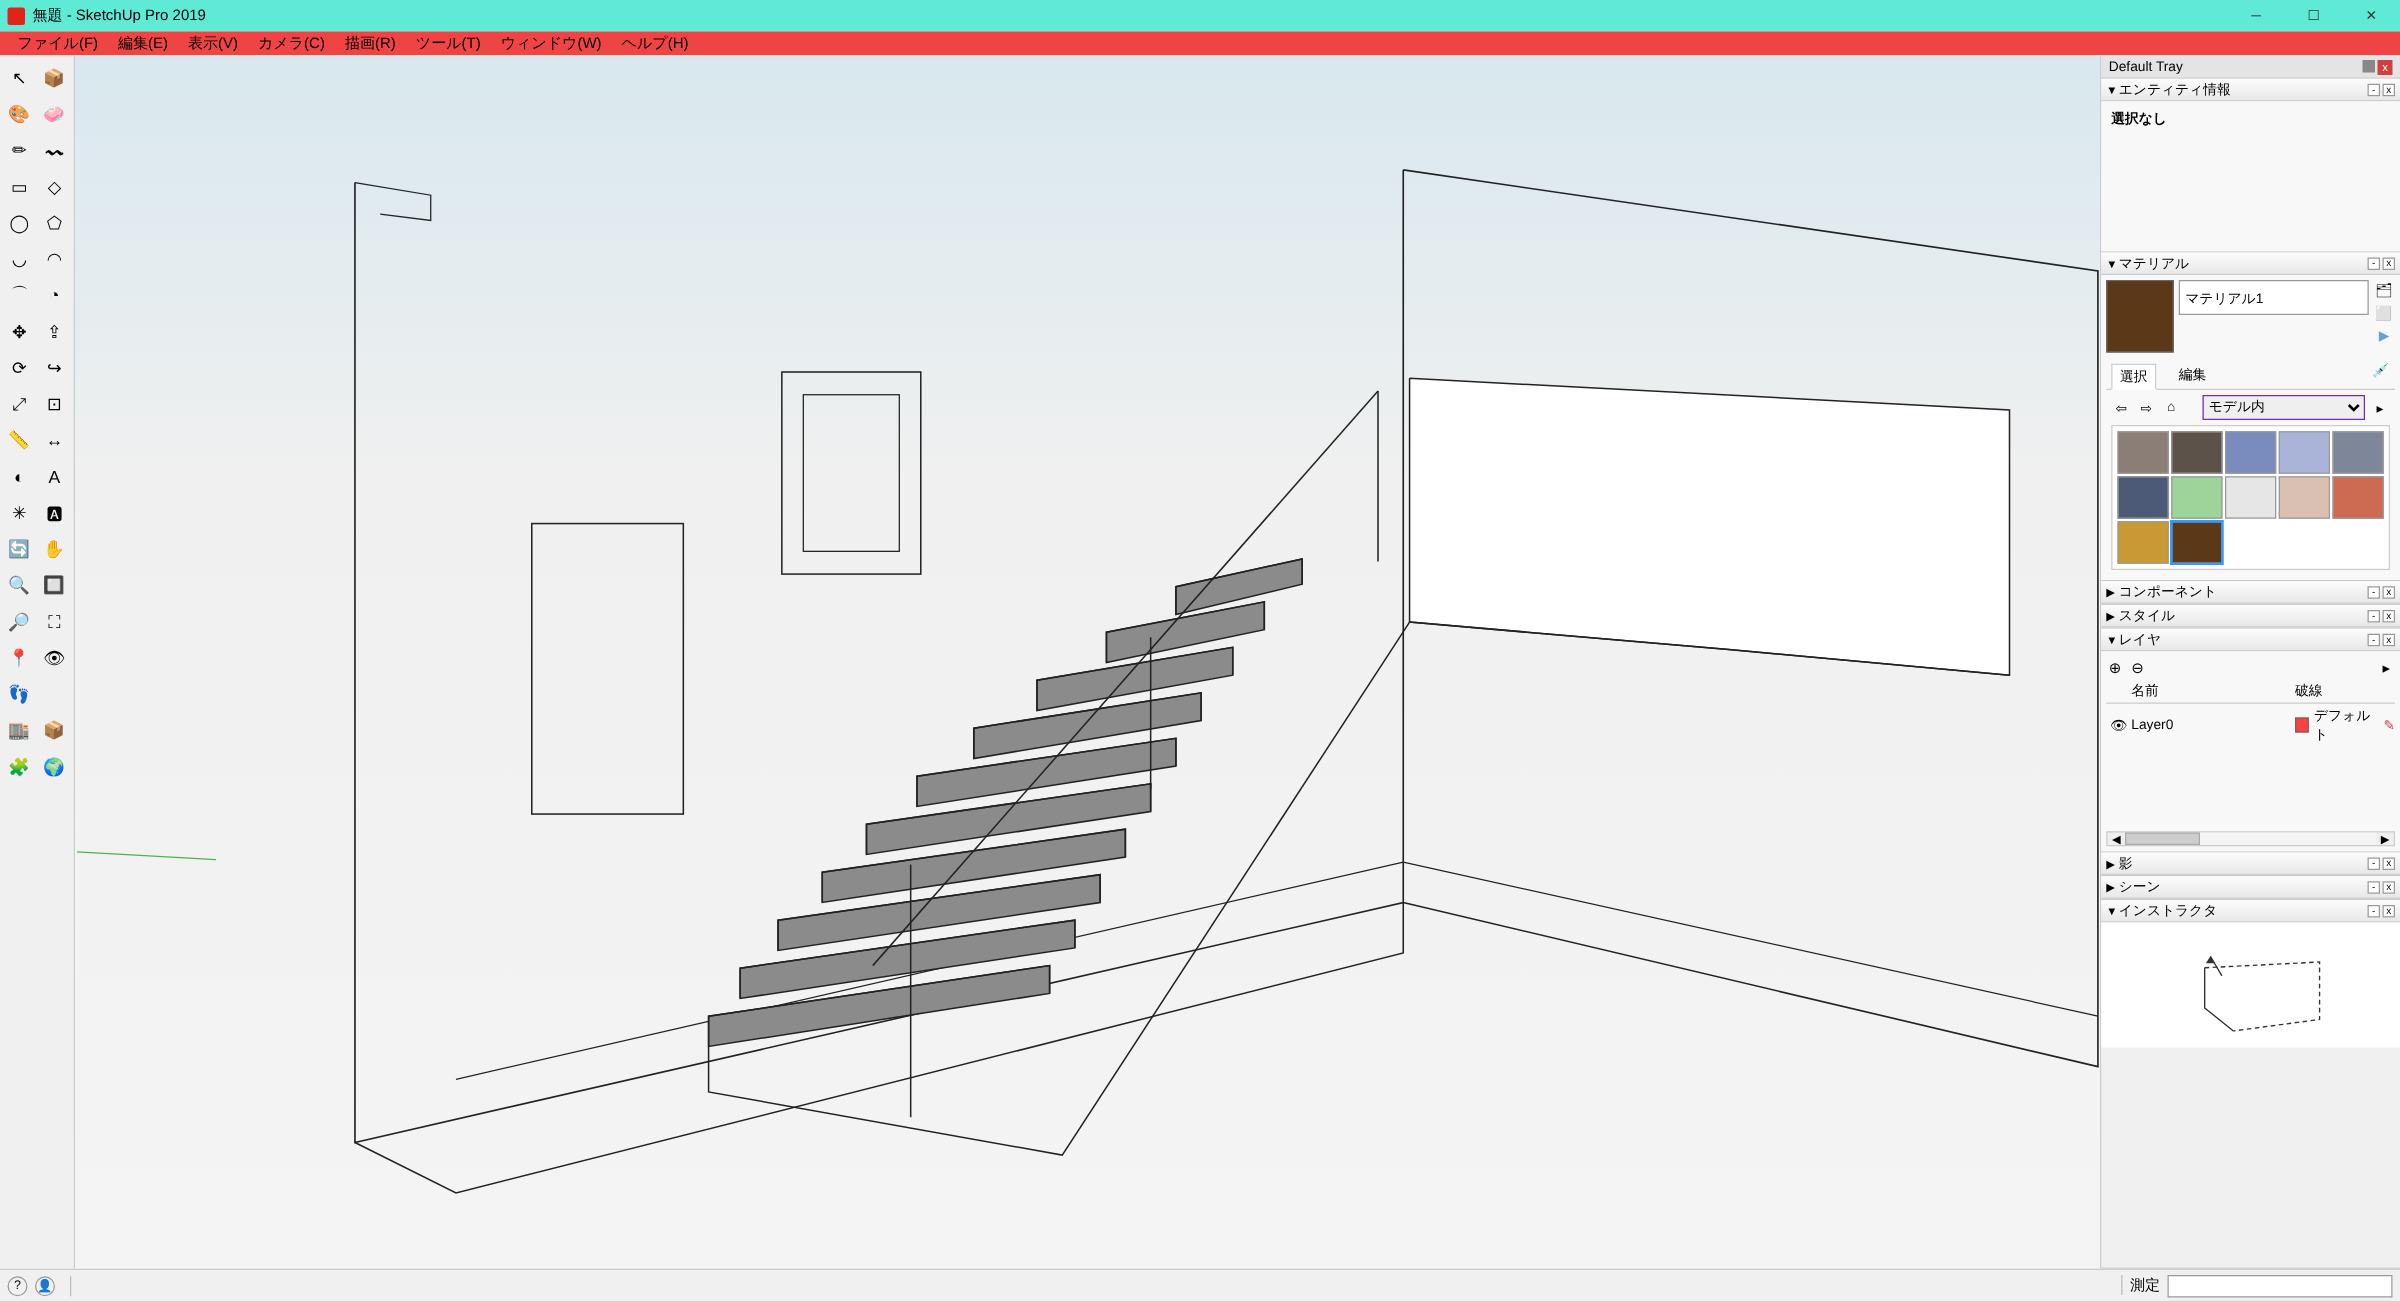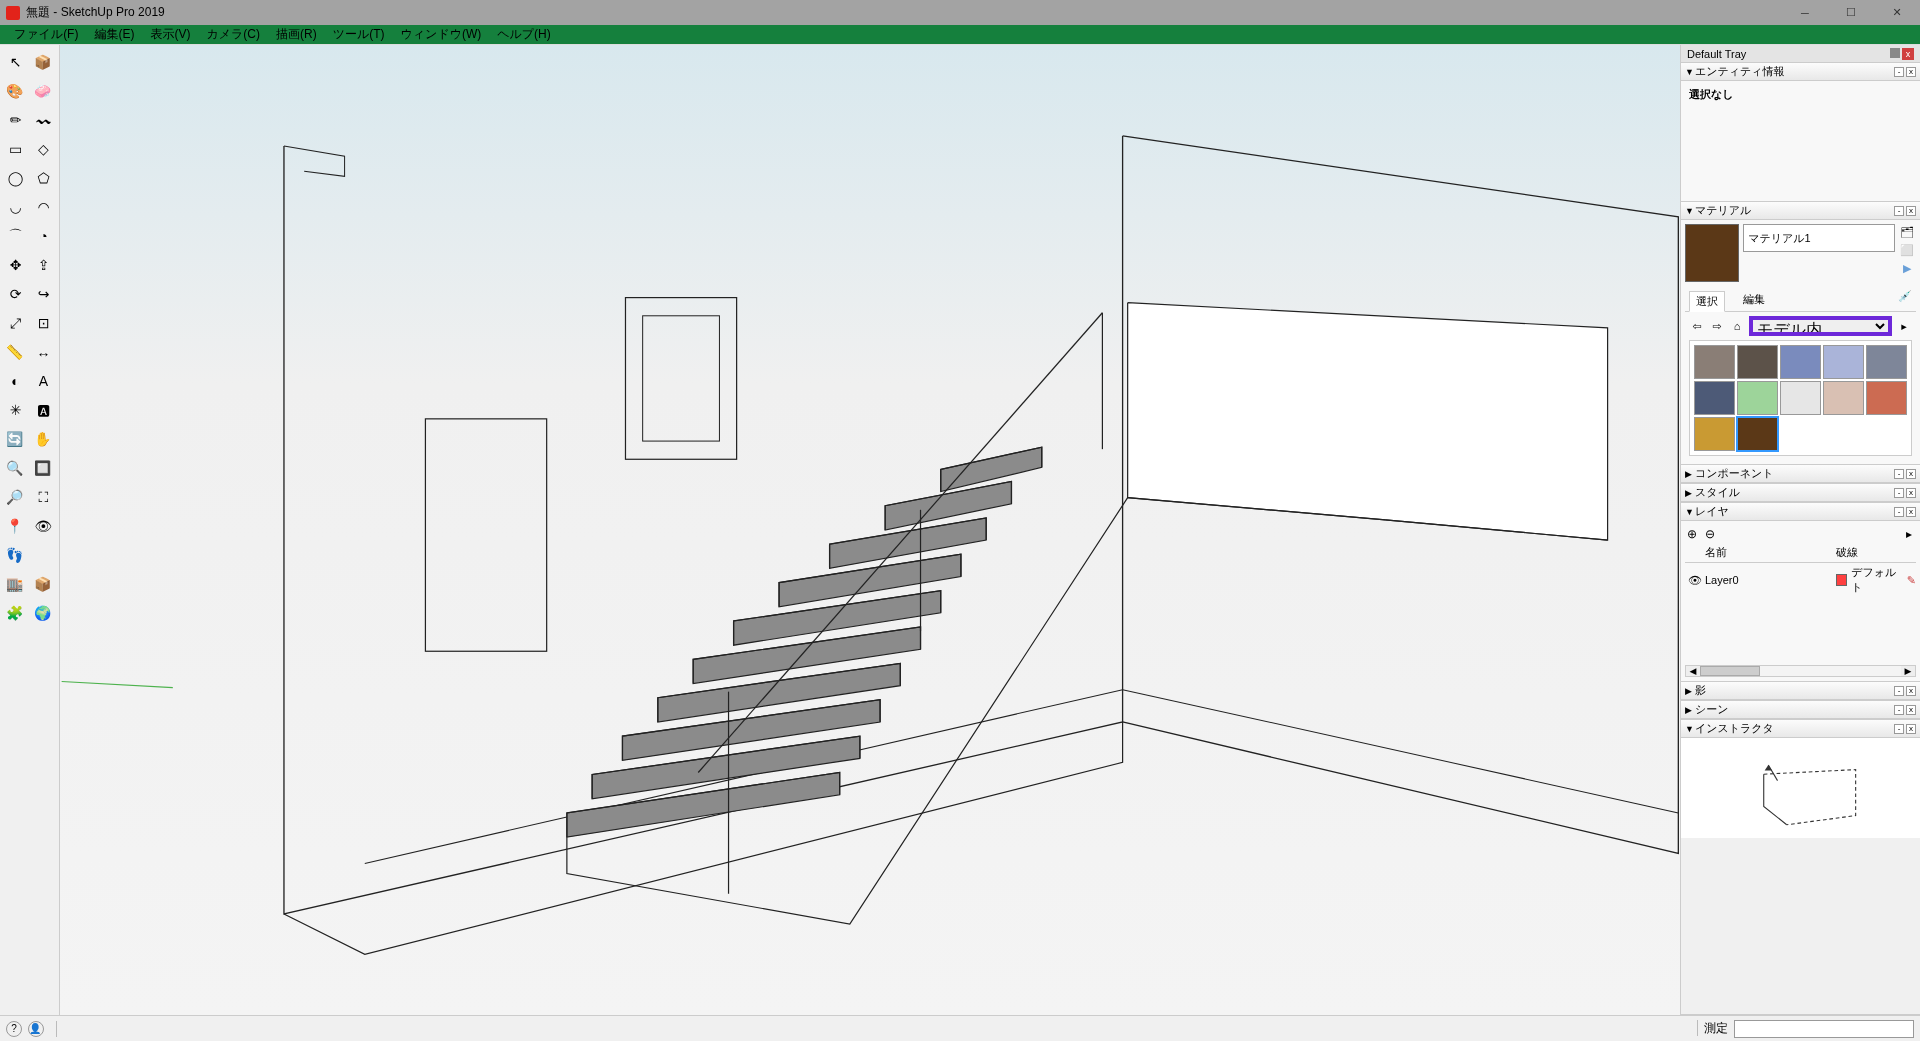--- a/index.html
+++ b/index.html
@@ -1,25 +1,25 @@
 <!DOCTYPE html>
 <html><head>
 <meta charset="utf-8">
 <style>
 * { margin: 0; padding: 0; box-sizing: border-box; font-family: "Segoe UI", "Meiryo UI", sans-serif; }
 body { width: 1920px; height: 1041px; background: #fff; overflow: hidden; position: relative; }
 
 
-.titlebar { height: 25px; background: #a3a3a3; display: flex; align-items: center; padding-left: 6px; font-size: 12px; position: relative; }
+.titlebar { height: 25px; background: #5eead4; display: flex; align-items: center; padding-left: 6px; font-size: 12px; position: relative; }
 .titlebar .app-icon { width: 14px; height: 14px; background: #e2231a; border-radius: 2px; margin-right: 6px; }
 .window-controls { position: absolute; right: 0; top: 0; display: flex; }
 .window-controls .wc { width: 46px; height: 25px; display: flex; align-items: center; justify-content: center; font-size: 11px; color: #333; }
 
 
-.menubar { height: 20px; background: #15803d; display: flex; padding-left: 6px; align-items: center; font-size: 12px; border-bottom: 1px solid #ddd; }
+.menubar { height: 20px; background: #ef4444; display: flex; padding-left: 6px; align-items: center; font-size: 12px; border-bottom: 1px solid #ddd; }
 .menubar .menu-item { padding: 2px 8px; cursor: default; }
 
 
 .main { position: absolute; top: 45px; bottom: 26px; left: 0; right: 0; display: flex; }
 
 
 .left-toolbar { width: 60px; background: #f0f0f0; border-right: 1px solid #ccc; padding: 4px 2px; display: grid; grid-template-columns: repeat(2, 26px); gap: 3px 2px; align-content: start; justify-content: center; }
 .tool-btn { width: 26px; height: 26px; display: flex; align-items: center; justify-content: center; font-size: 14px; border: 1px solid transparent; }
 
 
@@ -46,21 +46,21 @@
 .mat-top { display: flex; gap: 4px; }
 .mat-swatch-big { width: 58px; height: 58px; border: 1px solid #666; background: #5b3817; }
 .mat-name-input { flex: 1; height: 20px; border: 1px solid #999; padding: 0 4px; font-size: 11px; }
 .mat-side-icons { display: flex; flex-direction: column; gap: 2px; width: 18px; }
 .mat-side-icons .i { width: 16px; height: 16px; display: flex; align-items: center; justify-content: center; border: 1px solid transparent; font-size: 11px; }
 .mat-tabs { display: flex; gap: 12px; margin-top: 8px; border-bottom: 1px solid #ccc; padding: 0 4px; }
 .mat-tabs .tab { padding: 2px 6px; cursor: pointer; }
 .mat-tabs .tab.active { background: #fff; border: 1px solid #ccc; border-bottom: 1px solid #fff; position: relative; top: 1px; }
 .mat-nav { display: flex; align-items: center; gap: 4px; padding: 4px; }
 .mat-nav .nav-i { width: 16px; height: 16px; display: flex; align-items: center; justify-content: center; font-size: 11px; }
-.mat-nav select { flex: 1; height: 20px; font-size: 16px; border: 4px solid #6d28d9; }
+.mat-nav select { flex: 1; height: 20px; font-size: 11px; border: 1px solid #6d28d9; margin-left: 13px; }
 .swatch-grid { display: grid; grid-template-columns: repeat(5, 1fr); gap: 2px; padding: 4px; background: #fff; border: 1px solid #ccc; margin: 0 4px 4px; }
 .swatch { height: 34px; border: 1px solid #999; }
 .swatch.sel { outline: 2px solid #3399ff; outline-offset: -1px; }
 .mat-eyedrop { margin-left: auto; }
 
 .layer-body { padding: 4px; height: 160px; display: flex; flex-direction: column; }
 .layer-tools { display: flex; align-items: center; gap: 4px; padding: 2px 0; }
 .layer-tools .lt { width: 14px; height: 14px; display: flex; align-items: center; justify-content: center; font-size: 12px; border: 1px solid transparent; }
 .layer-headers { display: flex; border-bottom: 1px solid #ccc; padding: 2px 0; font-size: 11px; justify-content: space-between; }
 .layer-headers .col1 { width: 20px; }

